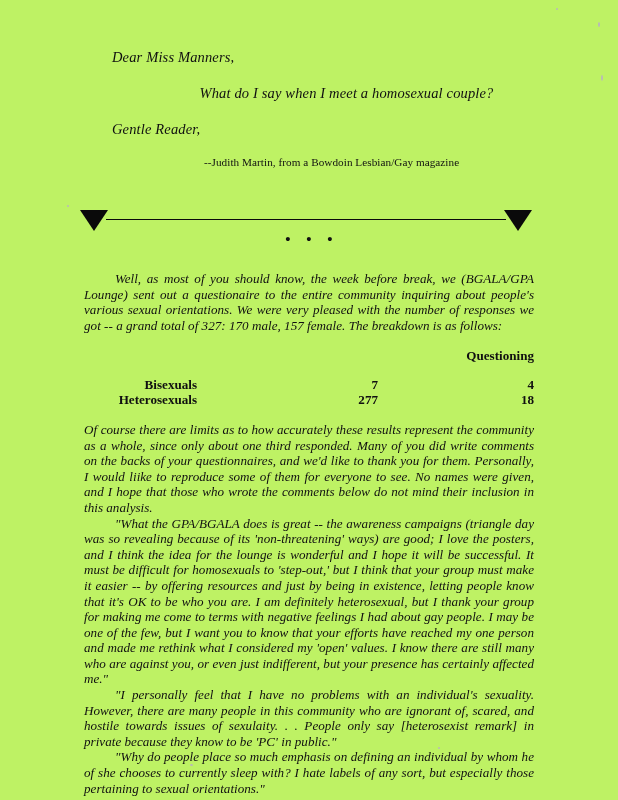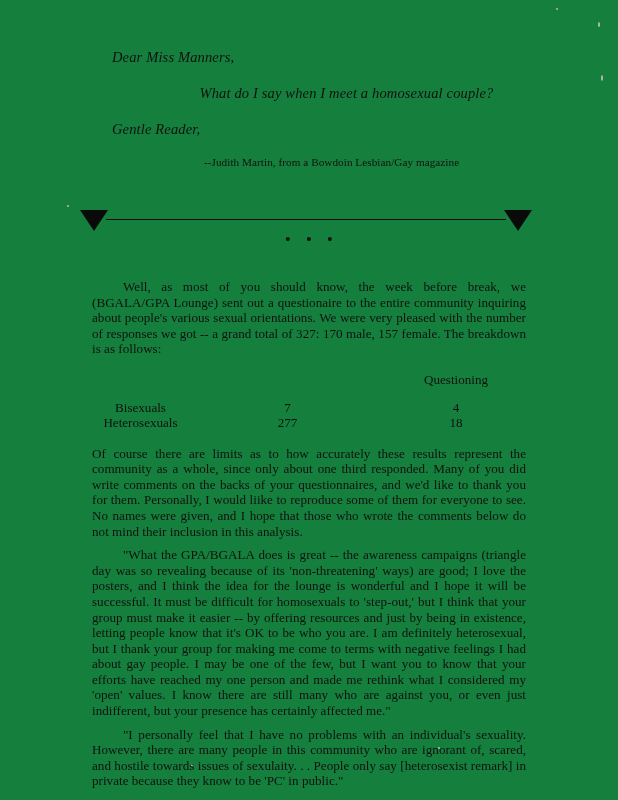--- a/index.html
+++ b/index.html
@@ -6,21 +6,21 @@
     margin: 0;
     padding: 0;
     background: #ffffff;
   }
 
   .page {
     position: relative;
     width: 618px;
     height: 800px;
     margin: 0;
-    background: #15803d;
+    background: #bef264;
     overflow: hidden;
     font-family: "Liberation Serif", "DejaVu Serif", serif;
     color: #101010;
     -webkit-font-smoothing: antialiased;
   }
 
   
   .speck {
     position: absolute;
     background: #b9b9b9;
@@ -123,43 +123,44 @@
     left: 84px;
     top: 271px;
     width: 450px;
   }
 
   .para {
     font-size: 13.1px;
     line-height: 15.6px;
     text-align: justify;
     text-justify: inter-word;
-    margin: 8px;
+    margin: 0;
     letter-spacing: 0.02px;
+    font-style: italic;
   }
 
   .para.indent { text-indent: 31px; }
 
   
   .table-wrap {
     margin-top: 15px;
     margin-bottom: 15px;
     font-size: 13.1px;
     line-height: 15.2px;
   }
 
   .tbl {
     border-collapse: collapse;
     width: 100%;
   }
 
   .tbl td, .tbl th {
     padding: 0;
-    text-align: center;
-    font-weight: normal;
+    text-align: right;
+    font-weight: bold;
     vertical-align: top;
     white-space: nowrap;
   }
 
   .col-label { width: 113px; }
   .col-count { width: 181px; }
   .col-quest { width: 156px; }
 
   .head-row td { padding-bottom: 13px; }
 

